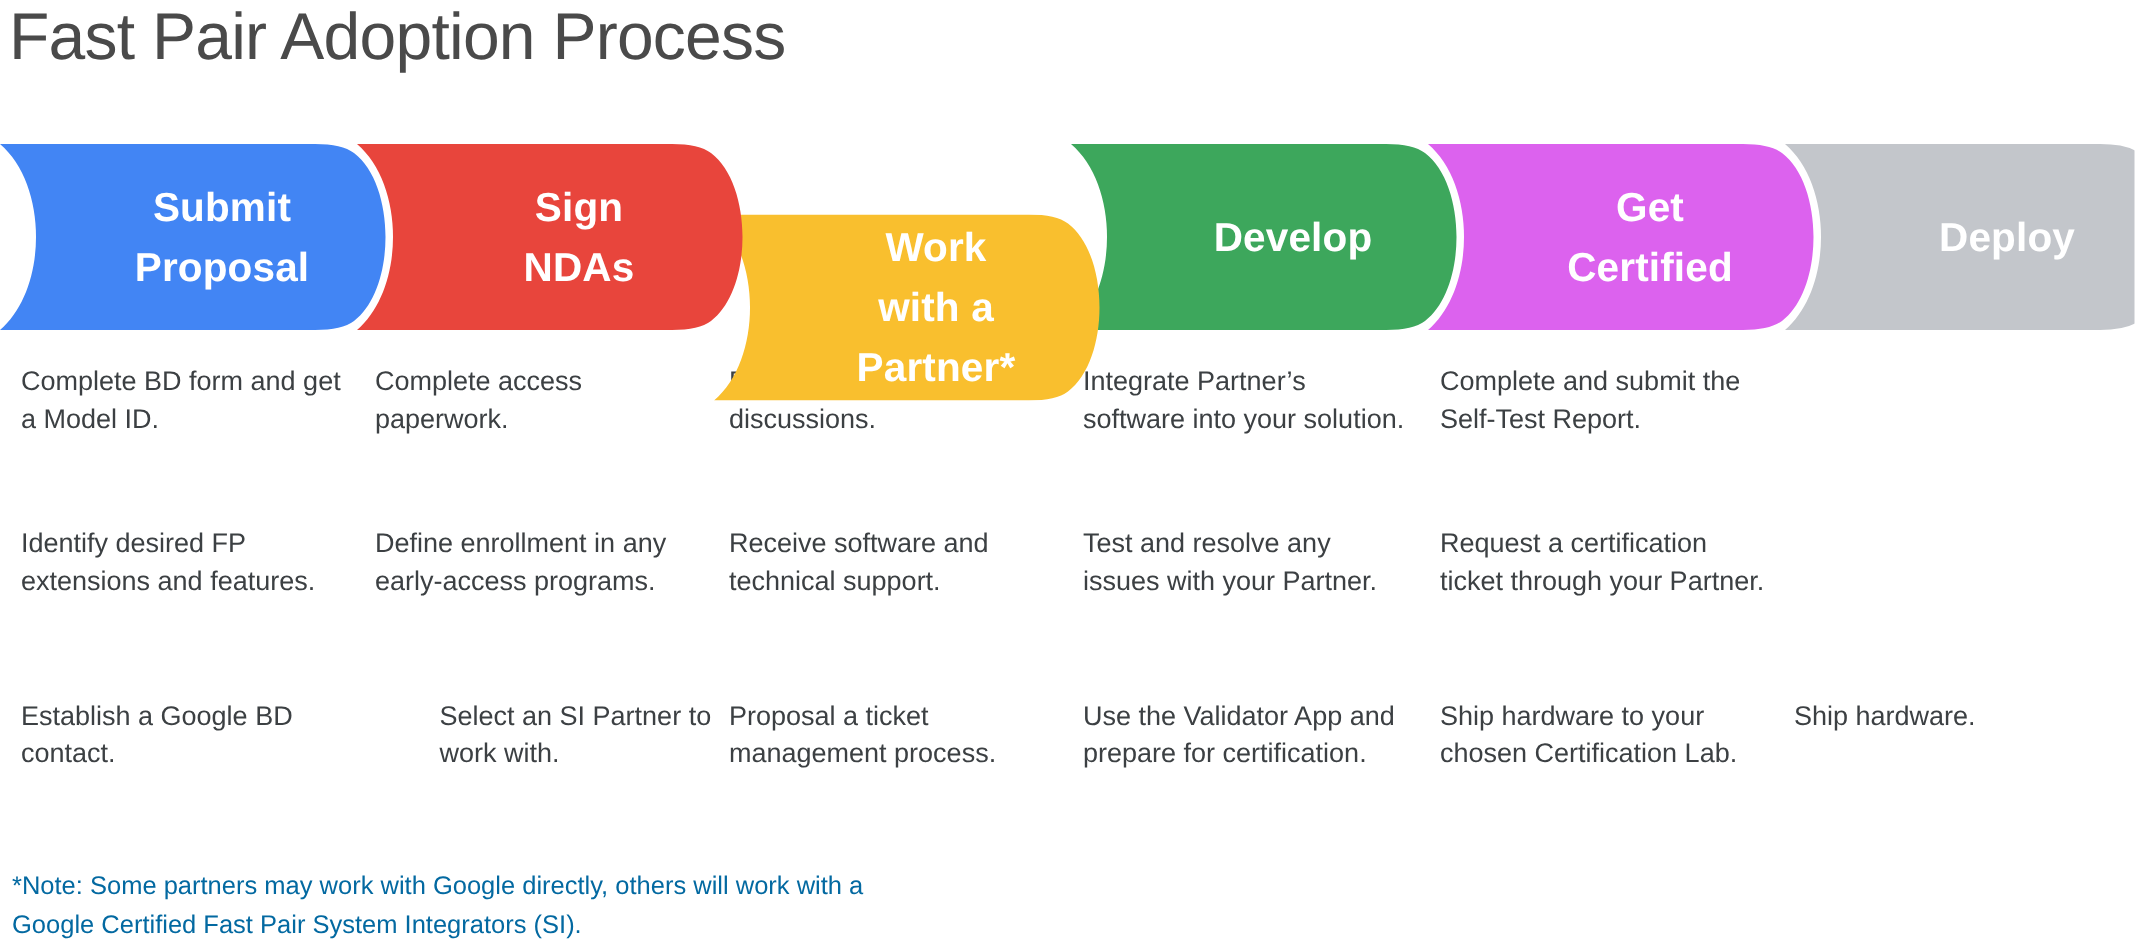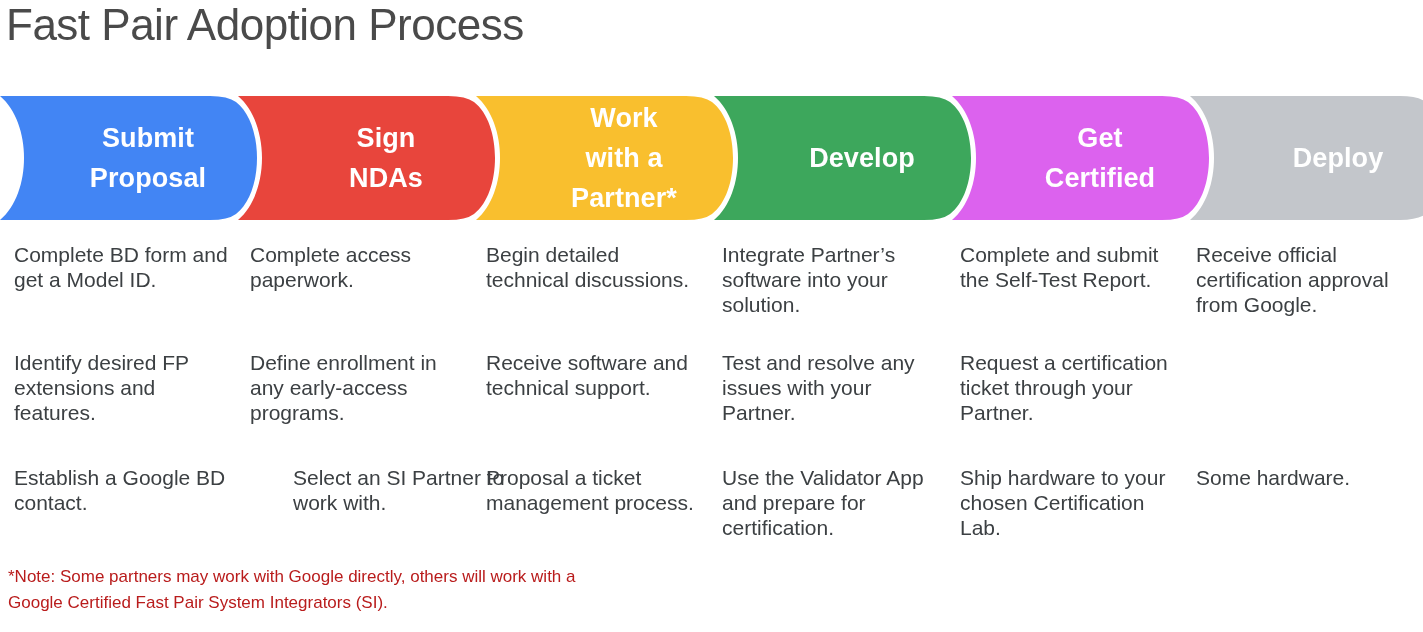--- a/index.html
+++ b/index.html
@@ -89,38 +89,38 @@
     height: 320px;
   }
 
   .column {
     position: absolute;
     top: 0;
     box-sizing: border-box;
   }
 
   .col-item {
-    font-size: 21px;
+    font-size: 18px;
     line-height: 25px;
     color: #3c4043;
     font-weight: 400;
   }
   .col-item.r1 { position: absolute; top: 10px; }
   .col-item.r2 { position: absolute; top: 118px; }
   .col-item.r3 { position: absolute; top: 233px; }
 
   
   .footnote {
     position: absolute;
     left: 8px;
-    top: 564px;
+    top: 578px;
     width: 720px;
     font-size: 17px;
     line-height: 26px;
-    color: #b91c1c;
+    color: #0369a1;
   }
   .footnote .ln { display: block; }
 </style>
 </head>
 <body>
 
 <div class="page">
 
   <div class="page-title">Fast Pair Adoption Process</div>
 
@@ -136,21 +136,21 @@
       </div>
       <div class="chevron" style="left: 238px; width: 268px; z-index: 19;">
         <svg class="chevron-shape" viewBox="0 0 268 124" preserveAspectRatio="none">
           <path d="M 0,0 L 210,0 Q 228,0 236,6 C 264,27.28 264,96.72 236,118 Q 228,124 210,124 L 0,124 C 32,96.72 32,27.28 0,0 Z" fill="#E8453C"></path>
         </svg>
         <div class="chevron-label">
           <span class="ln">Sign</span>
           <span class="ln">NDAs</span>
         </div>
       </div>
-      <div class="chevron" style="left: 476px; width: 268px; z-index: 18;">
+      <div class="chevron" style="left: 476px; width: 268px; z-index: 18; margin-top: 47px;">
         <svg class="chevron-shape" viewBox="0 0 268 124" preserveAspectRatio="none">
           <path d="M 0,0 L 210,0 Q 228,0 236,6 C 264,27.28 264,96.72 236,118 Q 228,124 210,124 L 0,124 C 32,96.72 32,27.28 0,0 Z" fill="#F9BF2E"></path>
         </svg>
         <div class="chevron-label">
           <span class="ln">Work</span>
           <span class="ln">with a</span>
           <span class="ln">Partner*</span>
         </div>
       </div>
       <div class="chevron" style="left: 714px; width: 268px; z-index: 17;">
@@ -200,22 +200,21 @@
         <div class="col-item r1" style="width: 218px;">Complete and submit the Self-Test Report.</div>
         <div class="col-item r2" style="width: 218px;">Request a certification ticket through your Partner.</div>
         <div class="col-item r3" style="width: 218px;">Ship hardware to your chosen Certification Lab.</div>
       </div>
       <div class="column" style="left: 722px; width: 218px; height: 320px;">
         <div class="col-item r1" style="width: 218px;">Integrate Partner’s software into your solution.</div>
         <div class="col-item r2" style="width: 218px;">Test and resolve any issues with your Partner.</div>
         <div class="col-item r3" style="width: 218px;">Use the Validator App and prepare for certification.</div>
       </div>
       <div class="column" style="left: 1196px; width: 200px; height: 320px;">
-        <div class="col-item r1" style="width: 200px;">Receive official certification approval from Google.</div>
-        <div class="col-item r3" style="width: 200px;">Some hardware.</div>
+        <div class="col-item r3" style="width: 200px;">Ship hardware.</div>
       </div>
     </div>
 
   <div class="footnote">
       <span class="ln">*Note: Some partners may work with Google directly, others will work with a</span>
       <span class="ln">Google Certified Fast Pair System Integrators (SI).</span>
     </div>
 
 </div>
 

